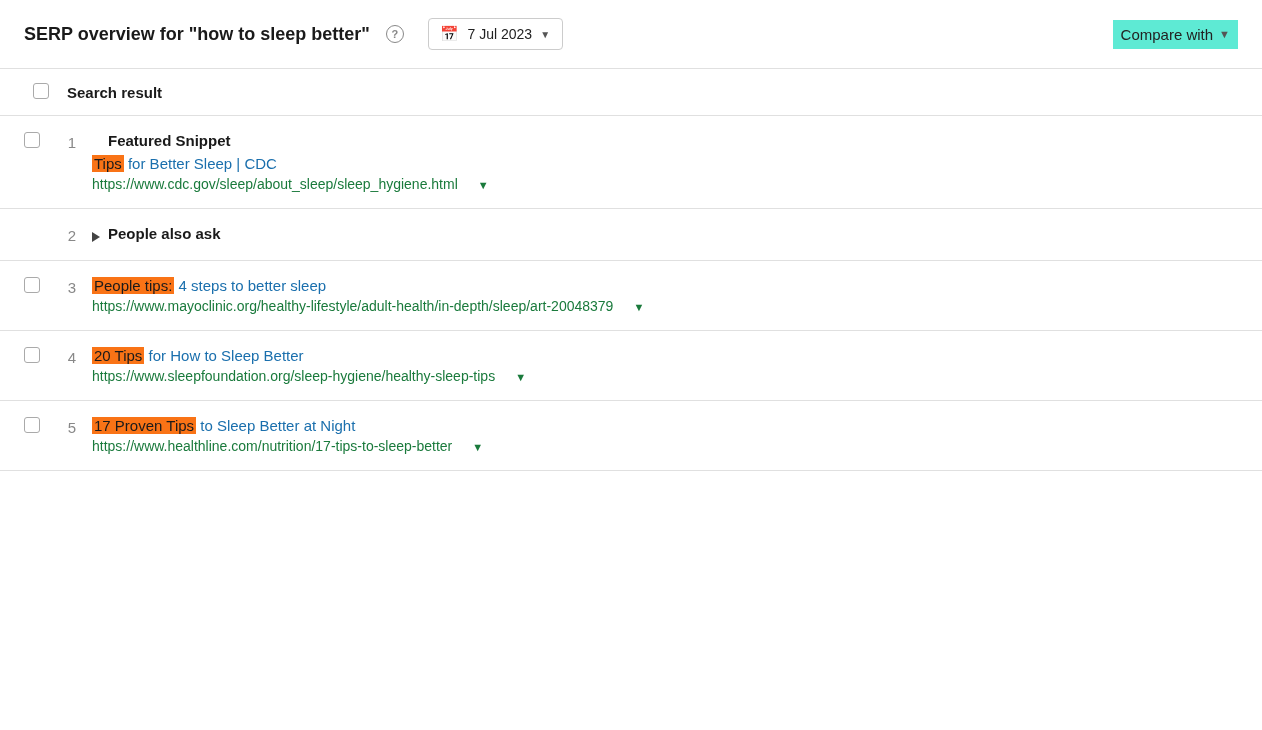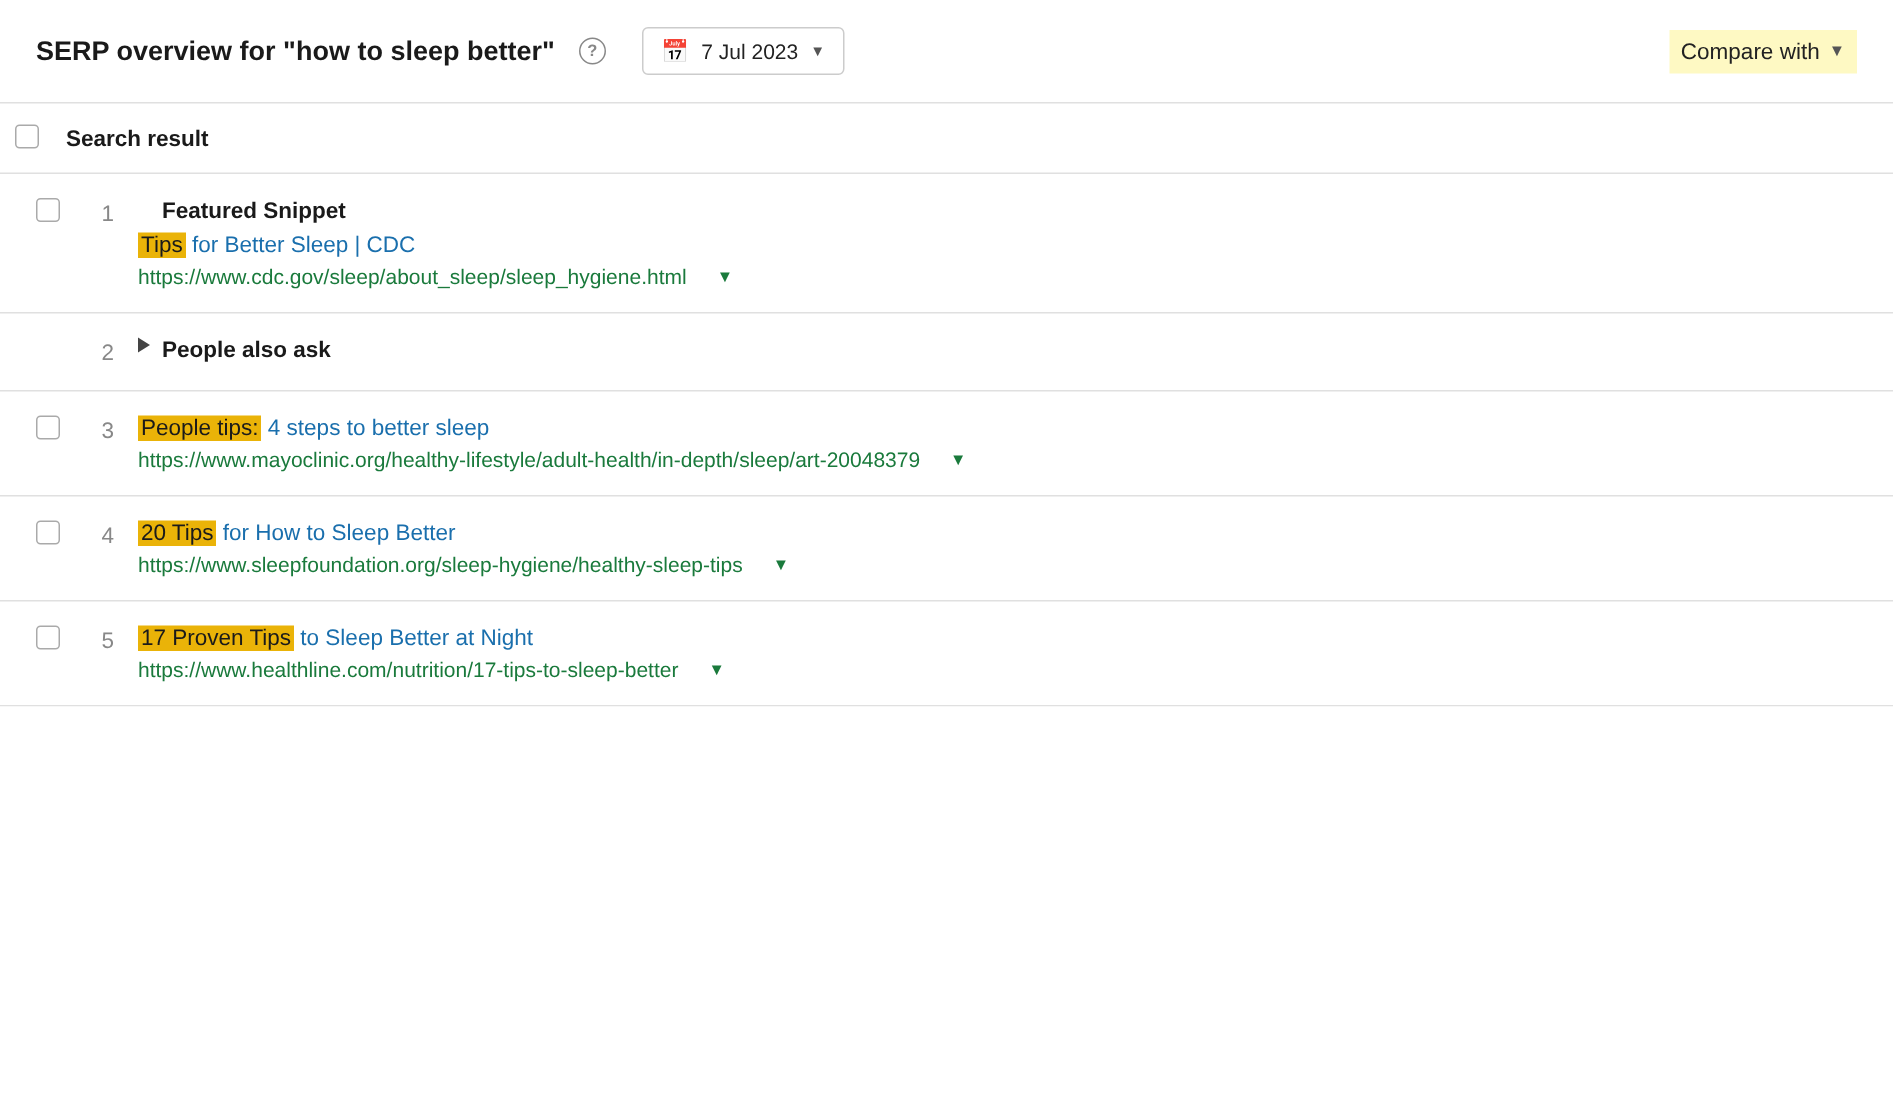--- a/index.html
+++ b/index.html
@@ -61,39 +61,39 @@
 
     .date-picker .chevron-down {
       font-size: 10px;
       color: #555;
     }
 
     .compare-btn {
       display: flex;
       align-items: center;
       gap: 6px;
-      background: #fef9c3;
+      background: #5eead4;
       border: none;
       padding: 6px 8px;
       cursor: pointer;
       font-size: 15px;
       color: #222;
       font-weight: 500;
       margin-left: auto;
     }
 
     .compare-btn .chevron-down {
       font-size: 11px;
       color: #555;
     }
 
     .table-header {
       display: flex;
       align-items: center;
-      padding: 14px 10px;
+      padding: 14px 33px;
       border-bottom: 1px solid #e0e0e0;
       gap: 16px;
     }
 
     .checkbox-wrap {
       width: 18px;
       height: 18px;
       flex-shrink: 0;
     }
 
@@ -147,21 +147,21 @@
       color: #1a1a1a;
       margin-bottom: 4px;
     }
 
     .result-title a {
       color: #1a6fad;
       text-decoration: none;
     }
 
     .highlight {
-      background: #eab308;
+      background: #f97316;
       color: #1a1a1a;
       padding: 0 2px;
     }
 
     .result-url {
       font-size: 14px;
       color: #1a7a3c;
       display: flex;
       align-items: center;
       gap: 20px;
@@ -173,21 +173,21 @@
     }
 
     .url-chevron {
       color: #1a7a3c;
       font-size: 11px;
       margin-top: 1px;
     }
 
     .people-also-ask {
       display: flex;
-      align-items: flex-start;
+      align-items: flex-end;
       gap: 8px;
       font-size: 15px;
       font-weight: 700;
       color: #1a1a1a;
     }
 
     .triangle {
       display: inline-block;
       width: 0;
       height: 0;

